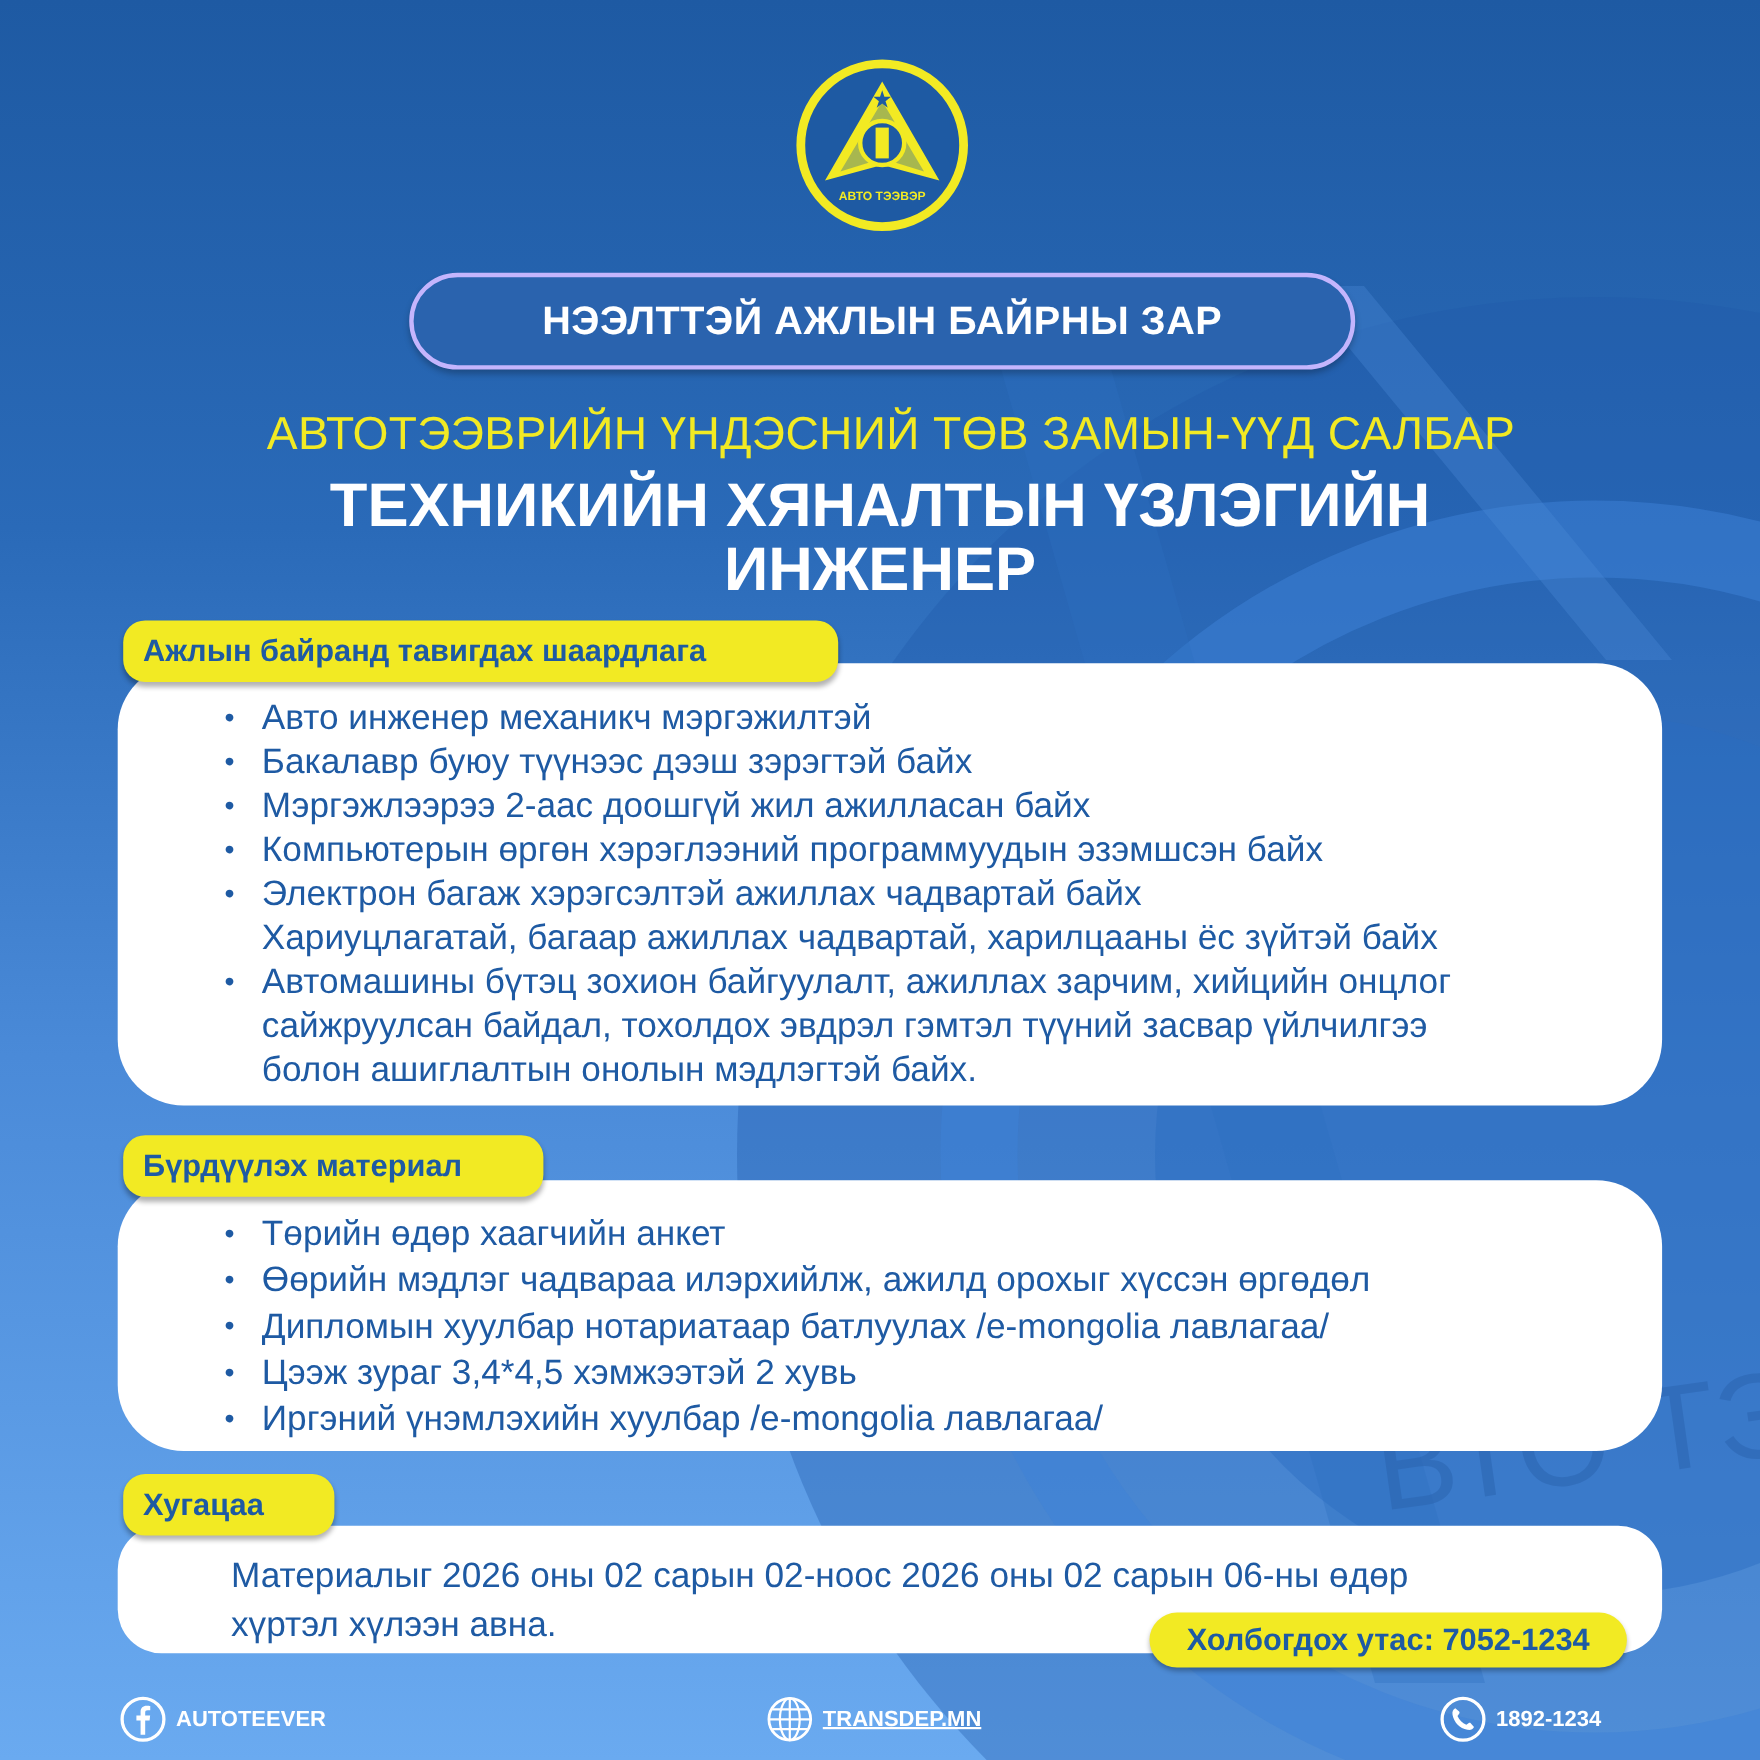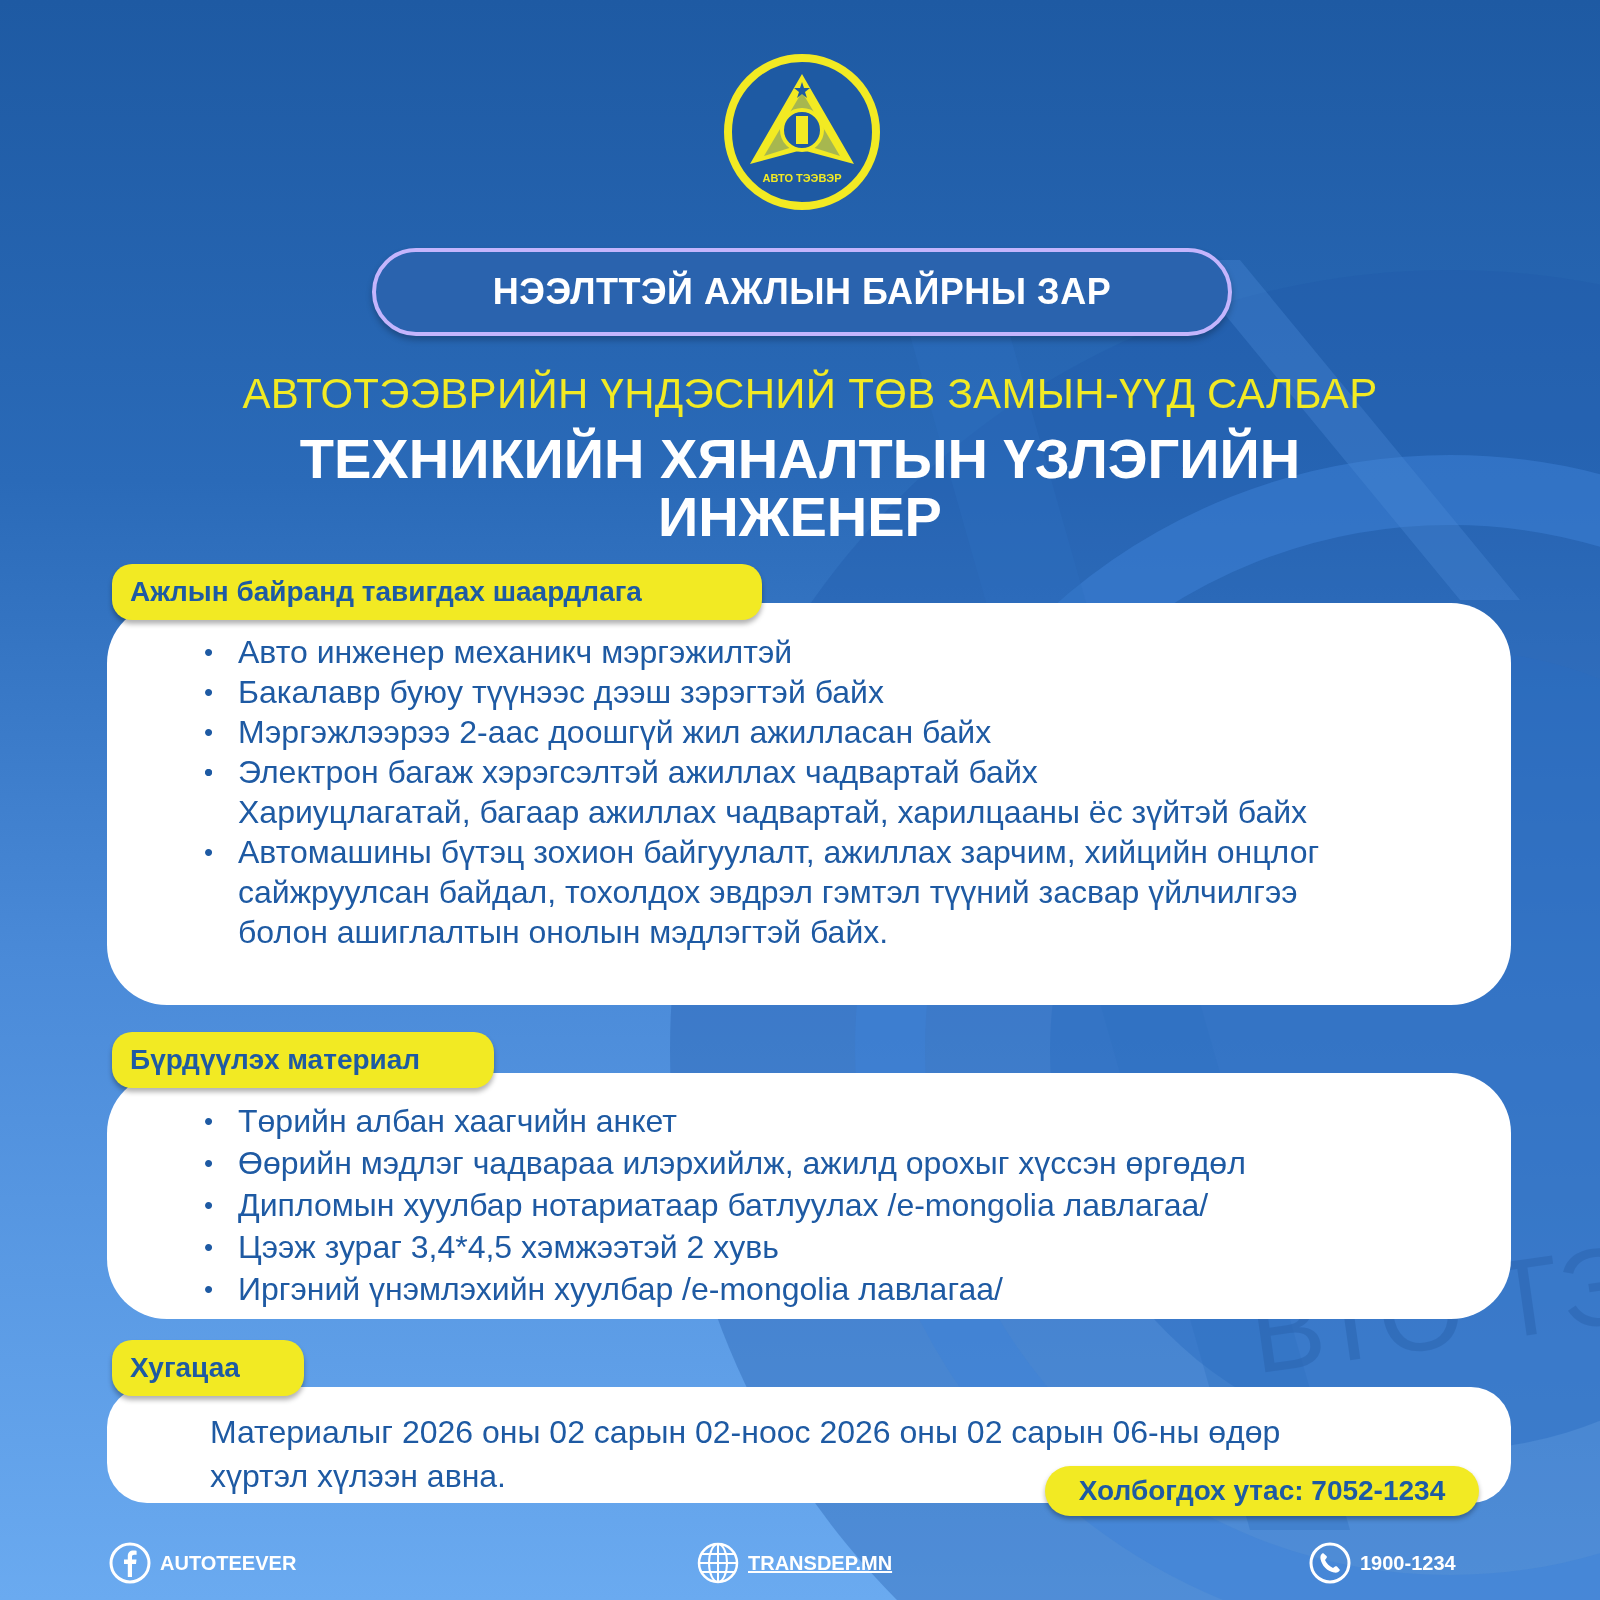--- a/index.html
+++ b/index.html
@@ -102,32 +102,32 @@
   <div>ТЕХНИКИЙН ХЯНАЛТЫН ҮЗЛЭГИЙН</div>
   <div>ИНЖЕНЕР</div>
 </div>
 
 <div class="tag tag1">Ажлын байранд тавигдах шаардлага</div>
 <div class="card card1"></div>
 <ul class="items list1">
   <li><span class="dot">•</span><span>Авто инженер механикч мэргэжилтэй</span></li>
   <li><span class="dot">•</span><span>Бакалавр буюу түүнээс дээш зэрэгтэй байх</span></li>
   <li><span class="dot">•</span><span>Мэргэжлээрээ 2-аас доошгүй жил ажилласан байх</span></li>
-  <li><span class="dot">•</span></li>
+  <li><span class="dot">•</span><span>Компьютерын өргөн хэрэглээний программуудын эзэмшсэн байх</span></li>
   <li><span class="dot">•</span><span>Электрон багаж хэрэгсэлтэй ажиллах чадвартай байх</span></li>
   <li><span class="dot"></span><span>Хариуцлагатай, багаар ажиллах чадвартай, харилцааны ёс зүйтэй байх</span></li>
   <li><span class="dot">•</span><span>Автомашины бүтэц зохион байгуулалт, ажиллах зарчим, хийцийн онцлог</span></li>
   <li><span class="dot"></span><span>сайжруулсан байдал, тохолдох эвдрэл гэмтэл түүний засвар үйлчилгээ</span></li>
   <li><span class="dot"></span><span>болон ашиглалтын онолын мэдлэгтэй байх.</span></li>
 </ul>
 
 <div class="tag tag2">Бүрдүүлэх материал</div>
 <div class="card card2"></div>
 <ul class="items list2">
-  <li><span class="dot">•</span><span>Төрийн албан хаагчийн анкет</span></li>
+  <li><span class="dot">•</span><span>Төрийн өдөр хаагчийн анкет</span></li>
   <li><span class="dot">•</span><span>Өөрийн мэдлэг чадвараа илэрхийлж, ажилд орохыг хүссэн өргөдөл</span></li>
   <li><span class="dot">•</span><span>Дипломын хуулбар нотариатаар батлуулах /e-mongolia лавлагаа/</span></li>
   <li><span class="dot">•</span><span>Цээж зураг 3,4*4,5 хэмжээтэй 2 хувь</span></li>
   <li><span class="dot">•</span><span>Иргэний үнэмлэхийн хуулбар /e-mongolia лавлагаа/</span></li>
 </ul>
 
 <div class="tag tag3">Хугацаа</div>
 <div class="card card3"></div>
 <div class="deadline">
   <div>Материалыг 2026 оны 02 сарын 02-ноос 2026 оны 02 сарын 06-ны өдөр</div>
@@ -151,14 +151,14 @@
     <line x1="6" y1="13" x2="38" y2="13" stroke="#fff" stroke-width="2"></line>
     <line x1="6" y1="31" x2="38" y2="31" stroke="#fff" stroke-width="2"></line>
   </svg>
   <span>TRANSDEP.MN</span>
 </div>
 <div class="footer-item f3">
   <svg width="44" height="44" viewBox="0 0 44 44">
     <circle cx="22" cy="22" r="19" fill="none" stroke="#fff" stroke-width="3"></circle>
     <path d="M15 12 C13 13 12 15 12.5 18 C14 25 19 30 26 31.5 C29 32 31 31 32 29 L29 25.5 C28.5 25 27.5 25 27 25.5 L25 27 C21.5 25.5 18.5 22.5 17 19 L18.5 17 C19 16.5 19 15.5 18.5 15 Z" fill="#fff"></path>
   </svg>
-  <span>1900-1234</span>
+  <span>1892-1234</span>
 </div>
 
 </body></html>

